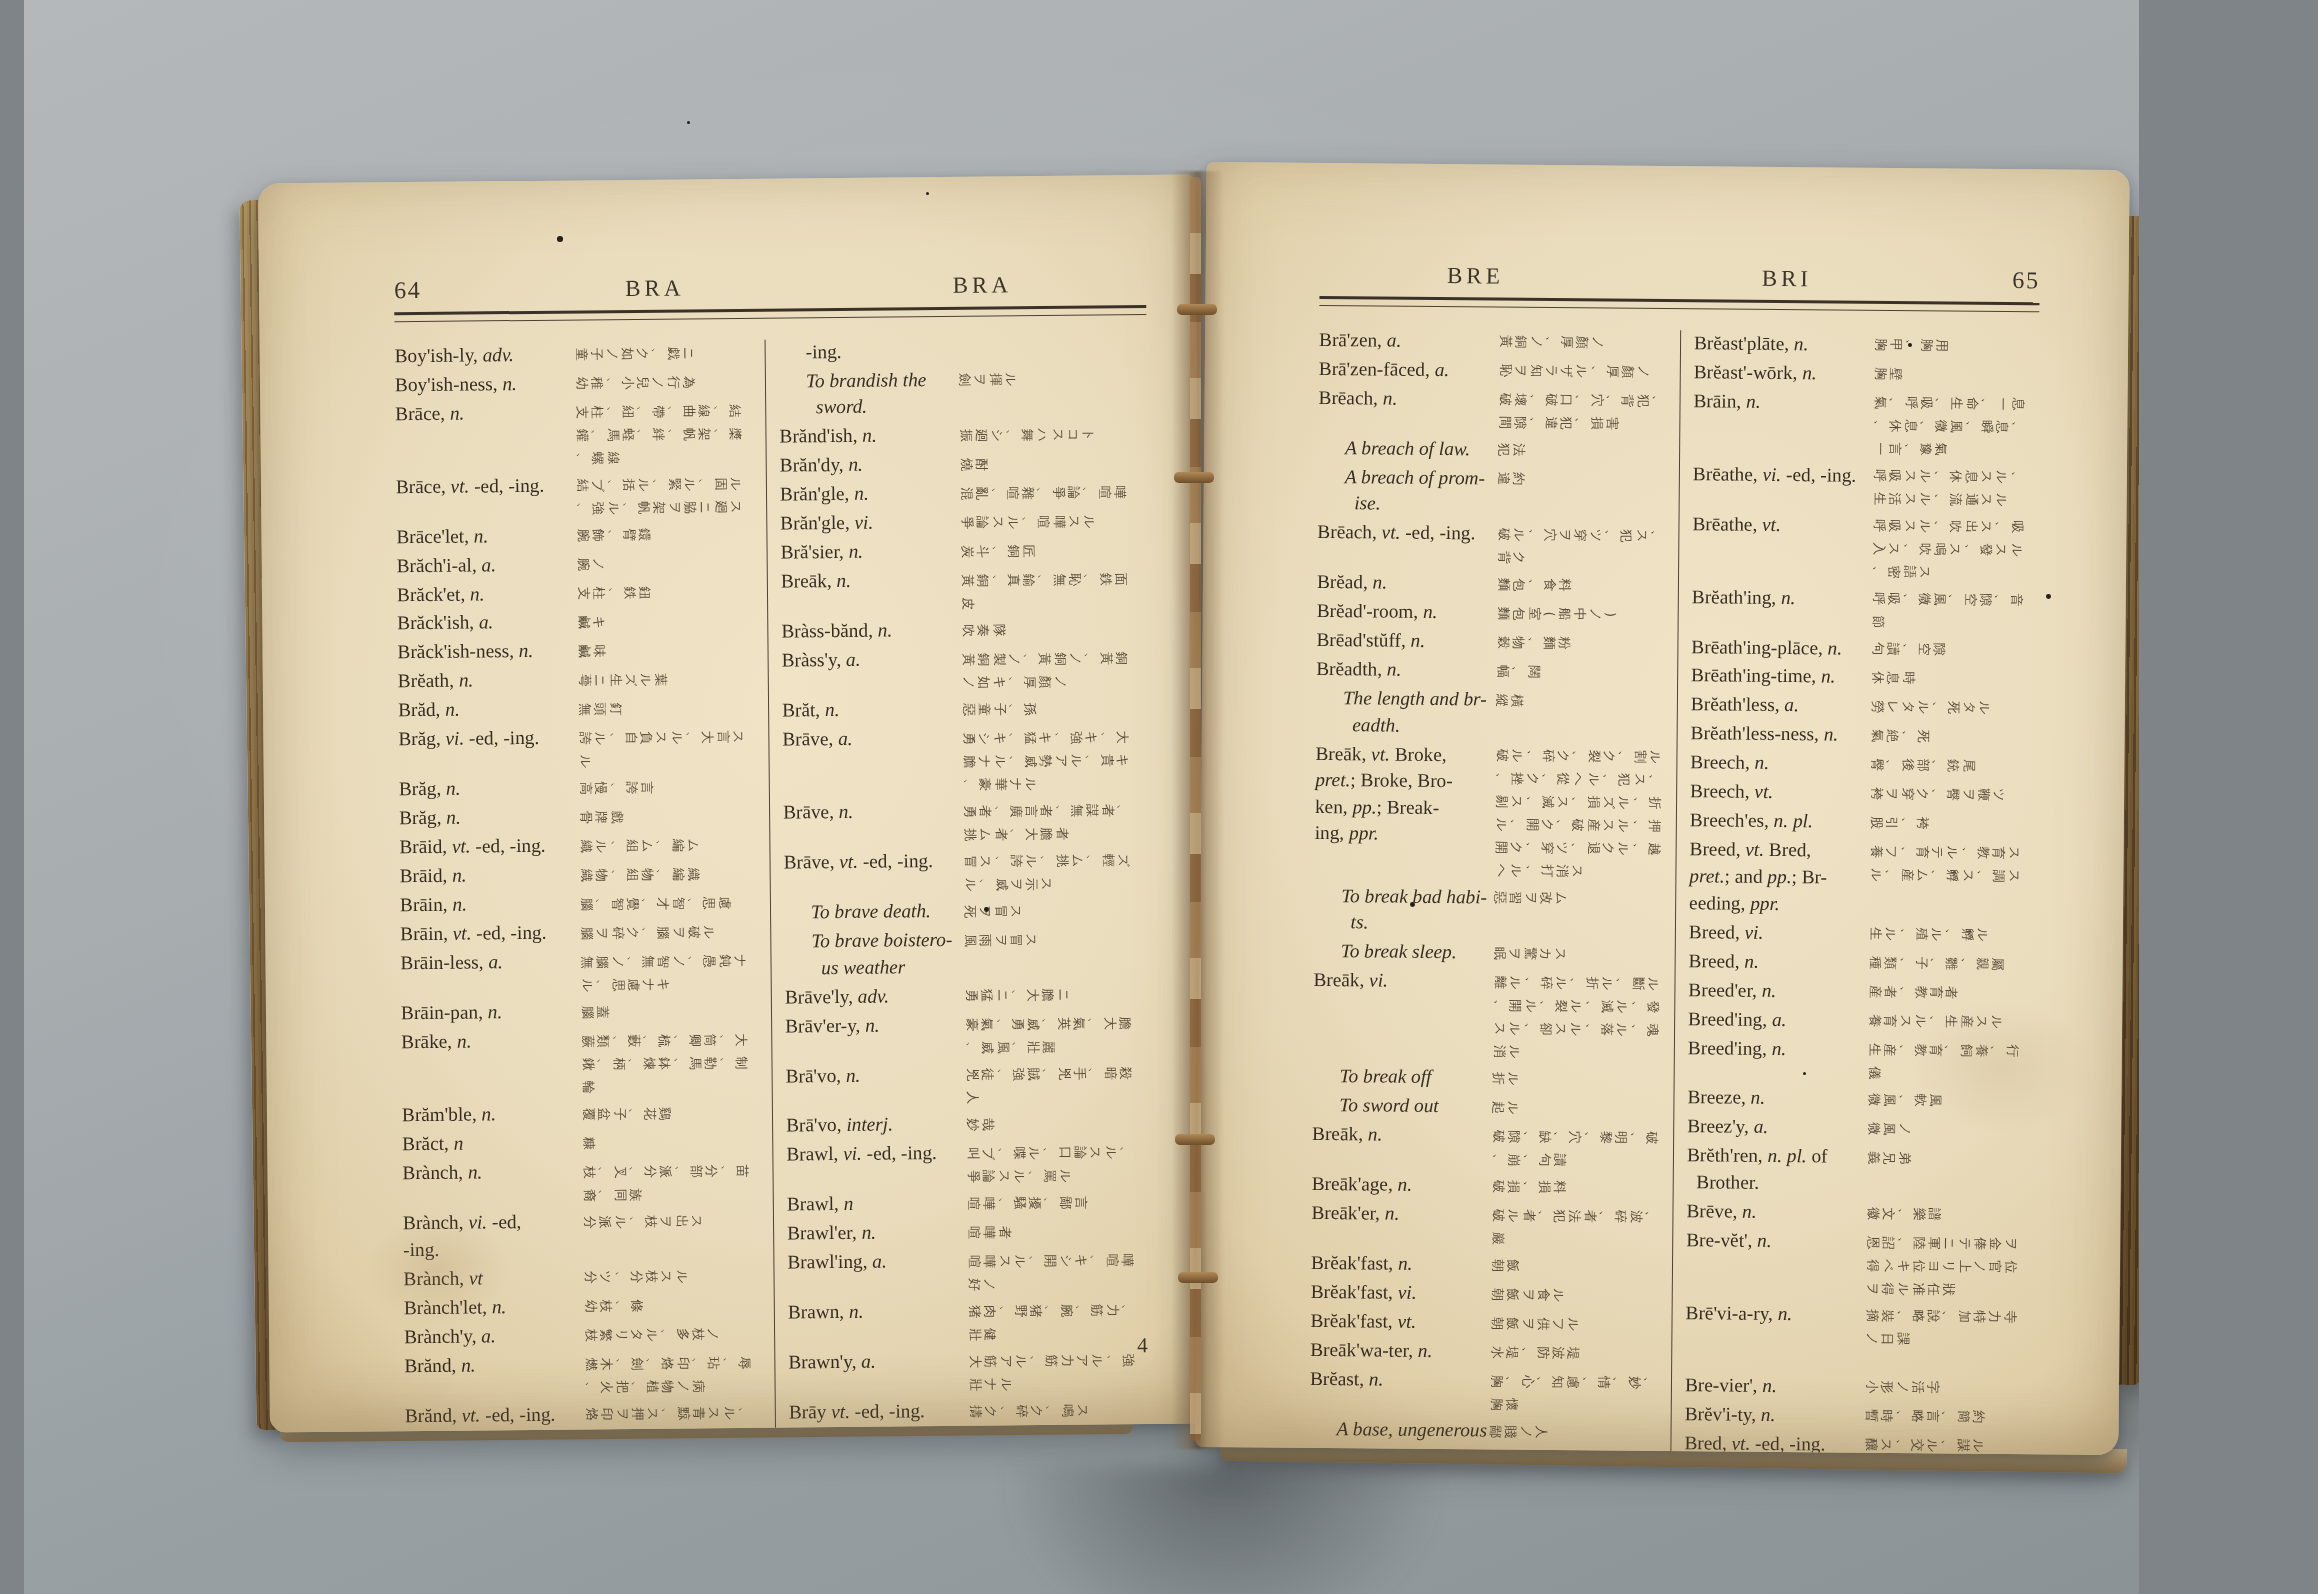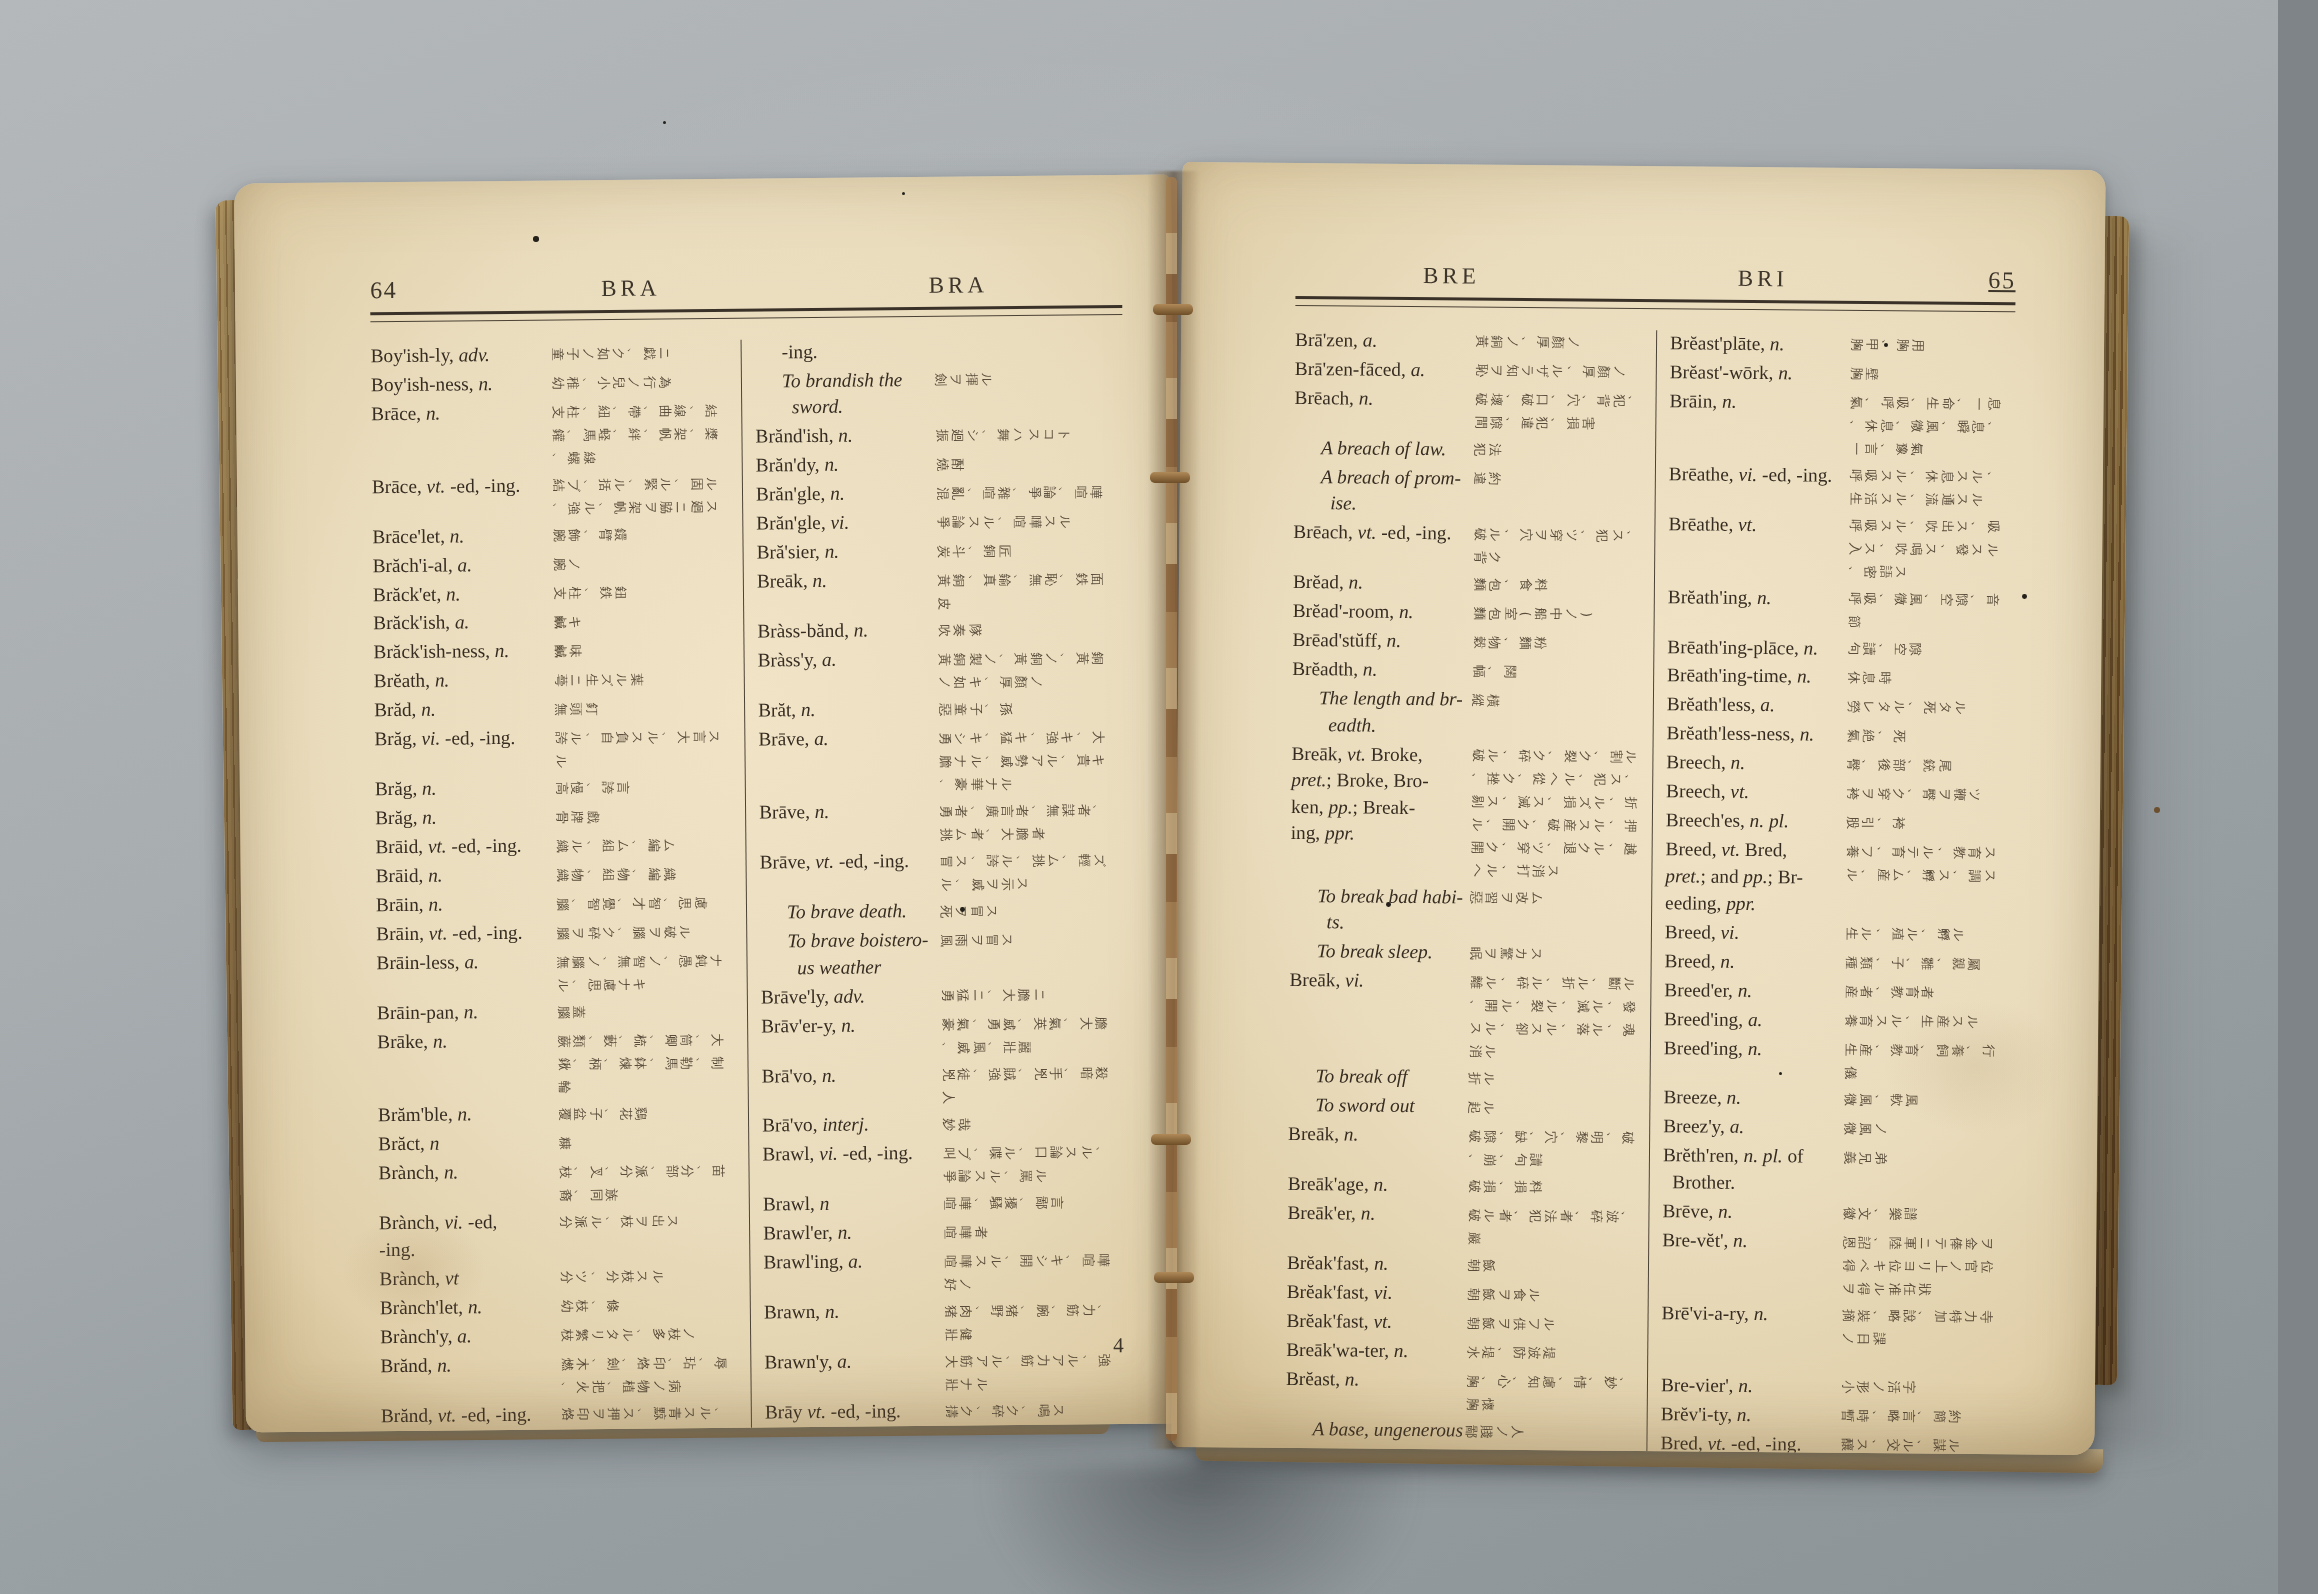--- a/index.html
+++ b/index.html
@@ -1,20 +1,20 @@
 <!DOCTYPE html>
 <html style="font-size:13px"><head>
 <meta charset="utf-8">
 <style>
   html,body{margin:0;padding:0;background:#7e8488;}
-  .scene{position:relative;width:2278px;height:1594px;overflow:hidden;
+  .scene{position:relative;width:2115px;height:1594px;overflow:hidden;
     background:
       radial-gradient(ellipse 1449px 966px at 45% 38%, rgba(255,255,255,.10), rgba(0,0,0,0) 60%),
       linear-gradient(158deg,#b4b8bb 0%,#a8adb0 38%,#9aa1a5 62%,#8c9396 100%);
-    font-family:"Liberation Serif","DejaVu Serif",serif;}
+    font-family:"Liberation Serif","DejaVu Serif",serif;margin-left:24px;}
   .floor-shadow{position:absolute;left:990px;top:1465px;width:419px;height:177px;
     background:radial-gradient(ellipse at 50% 0%,rgba(52,57,60,.55),rgba(52,57,60,0) 75%);
     filter:blur(11.3px);}
   .floor-shadow2{position:absolute;left:2029px;top:242px;width:209px;height:1208px;
     background:linear-gradient(90deg,rgba(60,60,58,.35),rgba(60,60,58,0) 80%);filter:blur(14.5px);}
 
   .page{position:absolute;border-radius:8px;
     box-shadow:0 17.7px 37px rgba(38,42,46,.38), 0 3.2px 8px rgba(38,42,46,.25);
     background:
       radial-gradient(ellipse 725px 886px at 55% 42%, #f0e3c6 0%, #eaddbe 55%, #e0cfa9 88%, #d3bf96 100%);}
@@ -339,21 +339,21 @@
     </div>
   </div>
 
   <div class="page page-right">
     <div class="page-inner">
       <div class="vignette"></div>
       <div style="padding:98px 89px 0 114px;">
         <div class="pg-header" style="grid-template-columns:1fr 1fr 97px;">
           <span class="pg-letters">BRE</span>
           <span class="pg-letters">BRI</span>
-          <span class="pg-num" style="text-align:right;text-decoration:underline;">65</span>
+          <span class="pg-num" style="text-align:right;">65</span>
         </div>
         <div class="rule"></div>
         <div class="cols">
           <div class="col" id="R0" style="width:361px;padding-right:9.7px;">
               <div class="entry">
                 <div class="hw"><span>Brā'zen, </span><i>a.</i></div>
                 <div class="jp"><span class="jpc">黃</span><span class="jpc">銅</span><span class="jpc">ノ</span><span class="jpc">、</span><span class="jpc">厚</span><span class="jpc">顏</span><span class="jpc">ノ</span></div>
               </div>
               <div class="entry">
                 <div class="hw"><span>Brā'zen-fāced, </span><i>a.</i></div>

